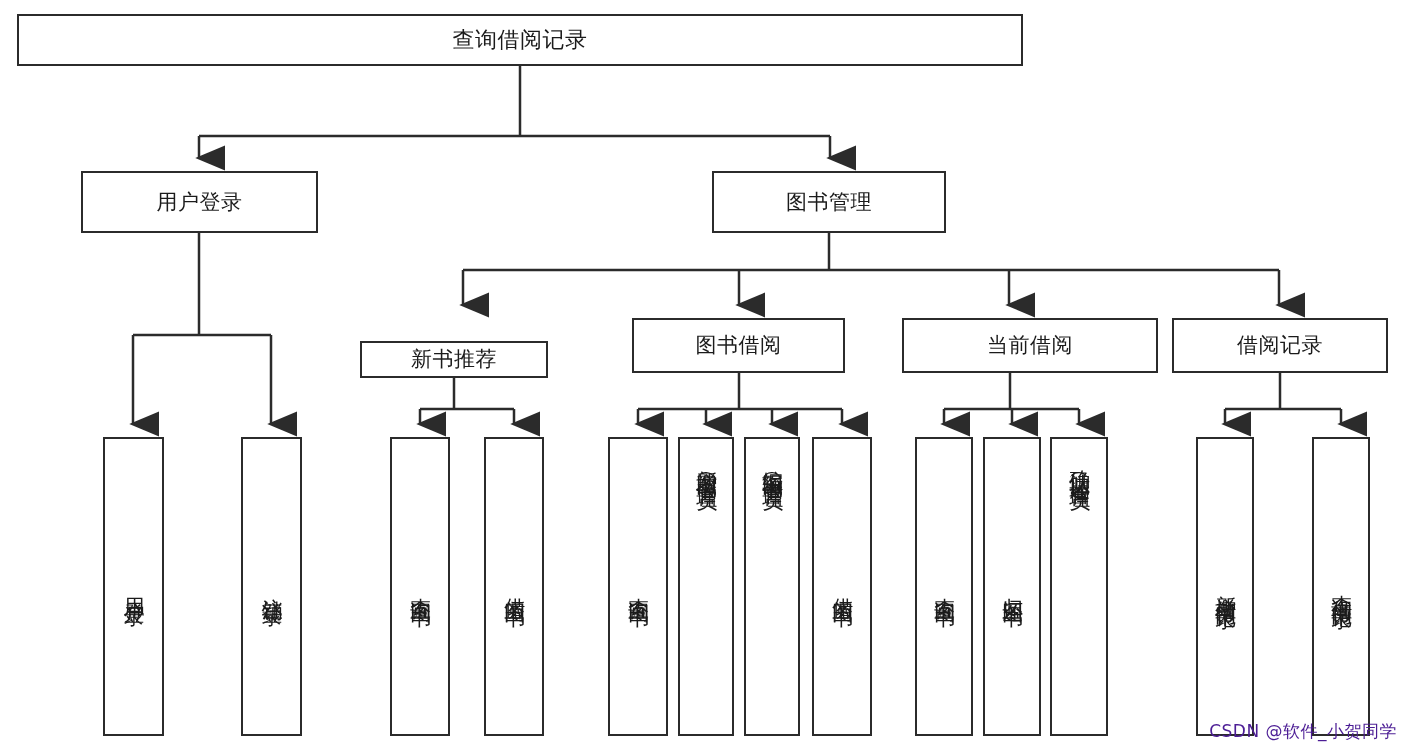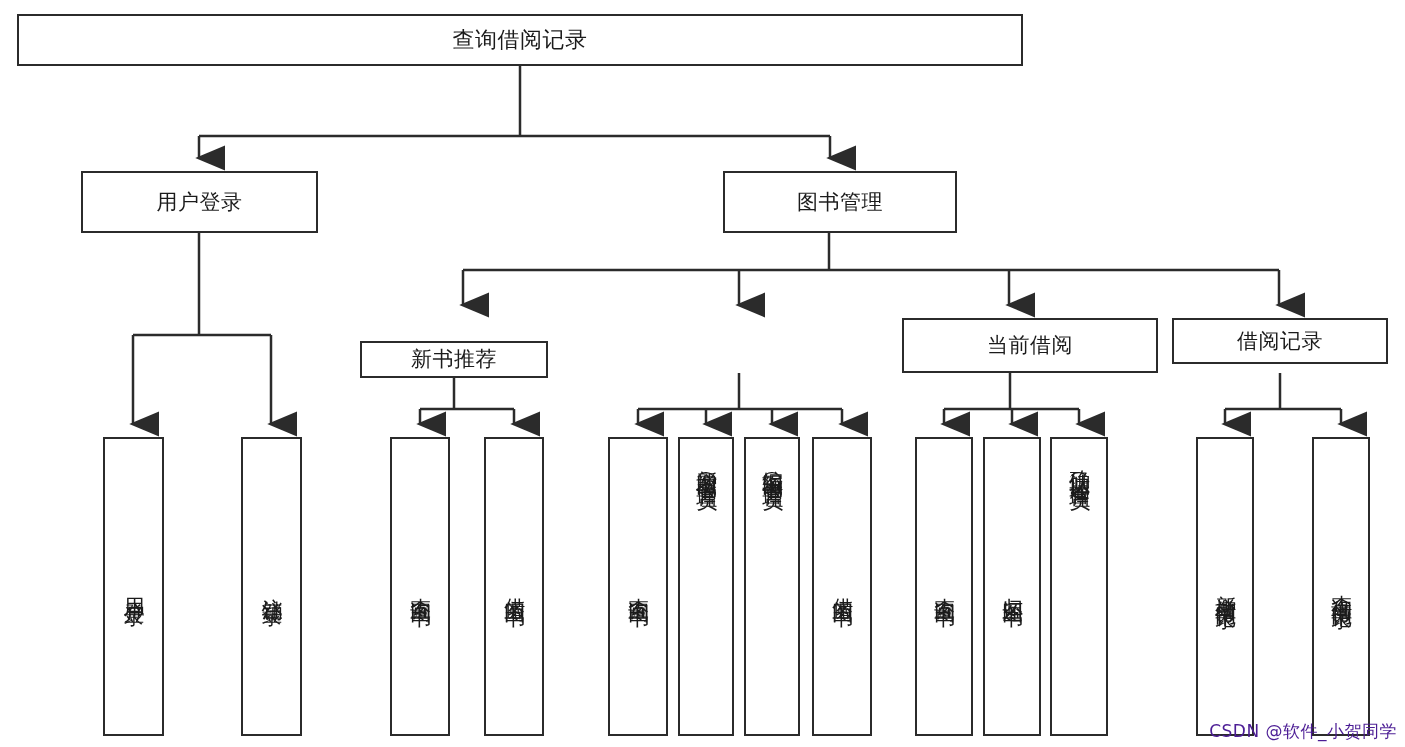--- a/index.html
+++ b/index.html
@@ -124,31 +124,34 @@
     </g>
   </svg>
 
   <div class="node root" style="left:17px; top:14px; width:1006px; height:52px;">
     <span class="label">查询借阅记录</span>
   </div>
 
   <div class="node" style="left:81px; top:171px; width:237px; height:62px;">
     <span class="label">用户登录</span>
   </div>
-  <div class="node" style="left:712px; top:171px; width:234px; height:62px;margin-left:11px;">
+  <div class="node" style="left:712px; top:171px; width:234px; height:62px;">
     <span class="label">图书管理</span>
   </div>
 
   <div class="node" style="left:360px; top:318px; width:188px; height:37px;margin-top:23px;">
     <span class="label">新书推荐</span>
   </div>
+  <div class="node" style="left:632px; top:318px; width:213px; height:55px;">
+    <span class="label">图书借阅</span>
+  </div>
   <div class="node" style="left:902px; top:318px; width:256px; height:55px;">
     <span class="label">当前借阅</span>
   </div>
-  <div class="node" style="left:1172px; top:318px; width:216px; height:46px;">
+  <div class="node" style="left:1172px; top:318px; width:216px; height:55px;">
     <span class="label">借阅记录</span>
   </div>
 
   <div class="node vert centered" style="left:103px; top:437px; width:61px; height:299px;">
     <span class="label">用户登录</span>
   </div>
   <div class="node vert centered" style="left:241px; top:437px; width:61px; height:299px;">
     <span class="label">注销登录</span>
   </div>
 

